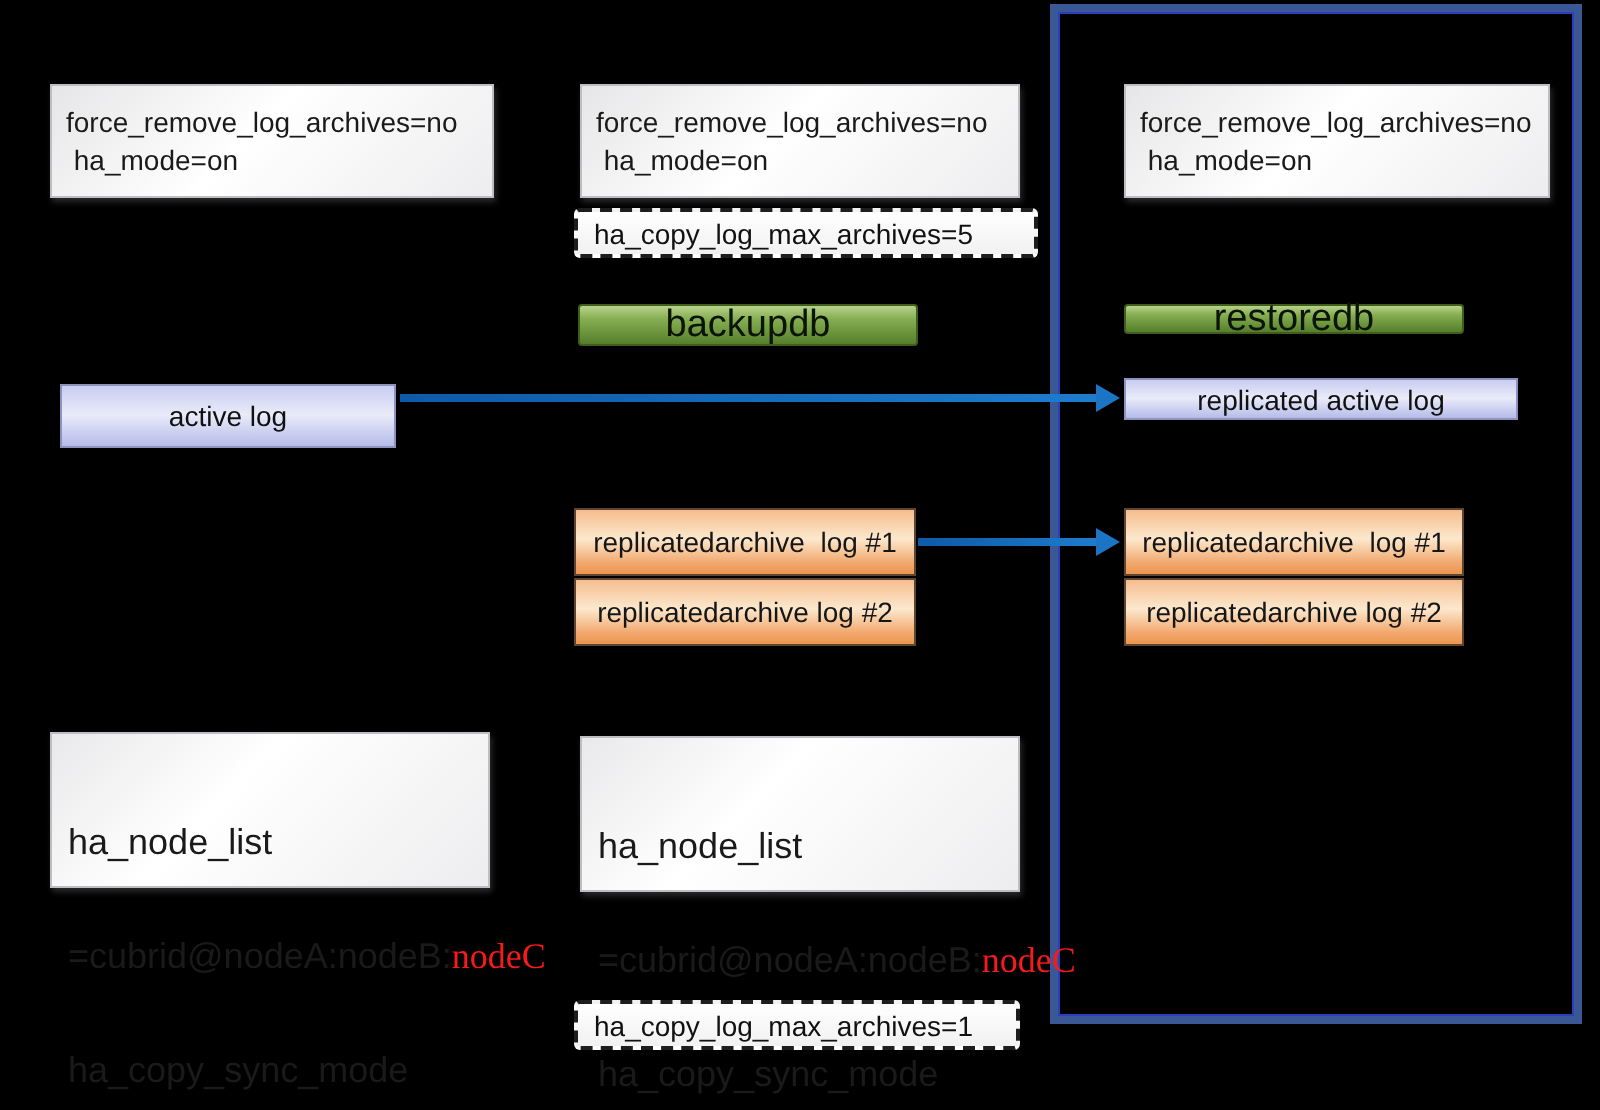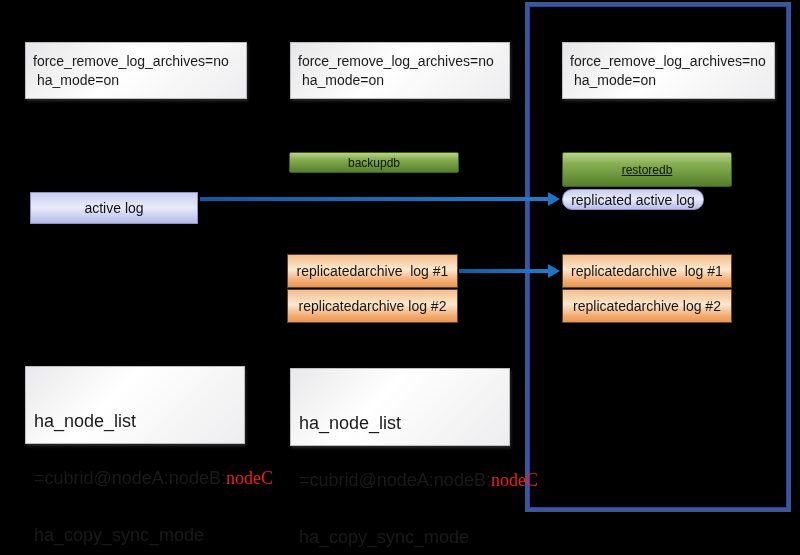--- a/index.html
+++ b/index.html
@@ -17,21 +17,21 @@
   .cfg .cfg-line{white-space:pre;}
 
   
   .dash{background:linear-gradient(180deg,#ffffff,#f1f1f2);border:2px dashed #1d1d1d;
         border-radius:3px;font-size:14px;line-height:20px;padding:0 0 0 8px;
         display:flex;align-items:center;white-space:pre;color:#111;}
 
   
   .greenbtn{background:linear-gradient(180deg,#b8d28c 0%,#85ad50 35%,#567f2c 100%);
             border:1px solid #3f5e1c;border-radius:2px;text-align:center;
-            font-size:12px;line-height:18px;color:#0c1405;
+            font-size:19px;line-height:18px;color:#0c1405;
             display:flex;align-items:center;justify-content:center;}
 
   
   .lav{background:linear-gradient(180deg,#c9cdf1 0%,#e9ebf9 48%,#b5bbe9 100%);
        border:1px solid #8e93bd;text-align:center;font-size:14px;line-height:18px;
        display:flex;align-items:center;justify-content:center;color:#111;}
 
   
   .orange{background:linear-gradient(180deg,#f5bd8e 0%,#fce8cd 45%,#f2a96f 82%,#eb964f 100%);
           border:1px solid #5c4630;text-align:center;font-size:14px;line-height:16px;
@@ -68,48 +68,50 @@
     <div><span>=cubrid@nodeA:nodeB:</span><span class="red">nodeC</span></div>
     <div>ha_copy_sync_mode</div>
     
   </div>
 
   <div class="abs cfg" style="left:290px;top:42px;width:220px;height:57px;">
     <div class="cfg-line">force_remove_log_archives=no</div>
     <div class="cfg-line"> ha_mode=on</div>
   </div>
 
+  <div class="abs dash" style="left:287px;top:104px;width:232px;height:25px;">ha_copy_log_max_archives=5</div>
 
   <div class="abs greenbtn" style="left:289px;top:152px;width:170px;height:21px;">backupdb</div>
 
   <div class="abs orange" style="left:287px;top:254px;width:171px;height:34px;">
     <div class="pre">replicated</div>
     <div class="pre">archive  log #1</div>
   </div>
   <div class="abs orange" style="left:287px;top:289px;width:171px;height:34px;">
     <div class="pre">replicated</div>
     <div class="pre">archive log #2</div>
   </div>
 
   <div class="abs ha" style="left:290px;top:368px;width:220px;height:78px;">
     <div>ha_node_list</div>
     <div><span>=cubrid@nodeA:nodeB:</span><span class="red">nodeC</span></div>
     <div>ha_copy_sync_mode</div>
     
   </div>
 
+  <div class="abs dash" style="left:287px;top:500px;width:223px;height:25px;">ha_copy_log_max_archives=1</div>
 
   <div class="abs cfg" style="left:562px;top:42px;width:213px;height:57px;">
     <div class="cfg-line">force_remove_log_archives=no</div>
     <div class="cfg-line"> ha_mode=on</div>
   </div>
 
-  <div class="abs greenbtn" style="left:562px;top:152px;width:170px;height:35px;text-decoration:underline;">restoredb</div>
+  <div class="abs greenbtn" style="left:562px;top:152px;width:170px;height:15px;">restoredb</div>
 
-  <div class="abs lav" style="left:562px;top:189px;width:142px;height:21px;border-radius:10px;">replicated active log</div>
+  <div class="abs lav" style="left:562px;top:189px;width:197px;height:21px;">replicated active log</div>
 
   <div class="abs orange" style="left:562px;top:254px;width:170px;height:34px;">
     <div class="pre">replicated</div>
     <div class="pre">archive  log #1</div>
   </div>
   <div class="abs orange" style="left:562px;top:289px;width:170px;height:34px;">
     <div class="pre">replicated</div>
     <div class="pre">archive log #2</div>
   </div>
 

